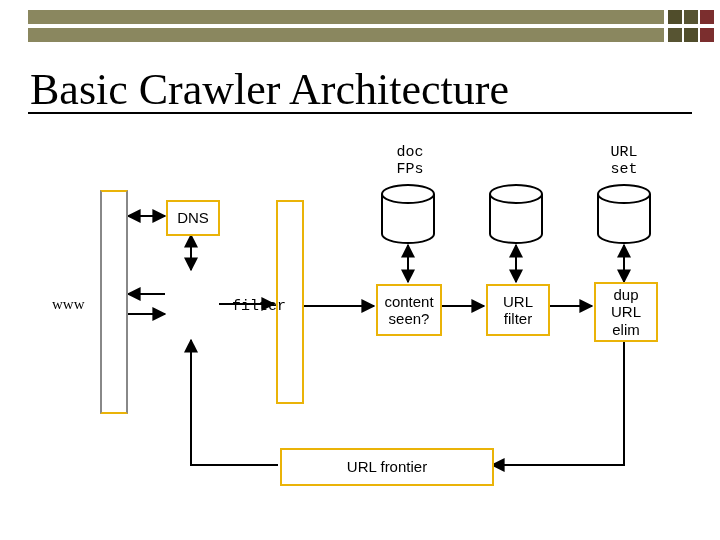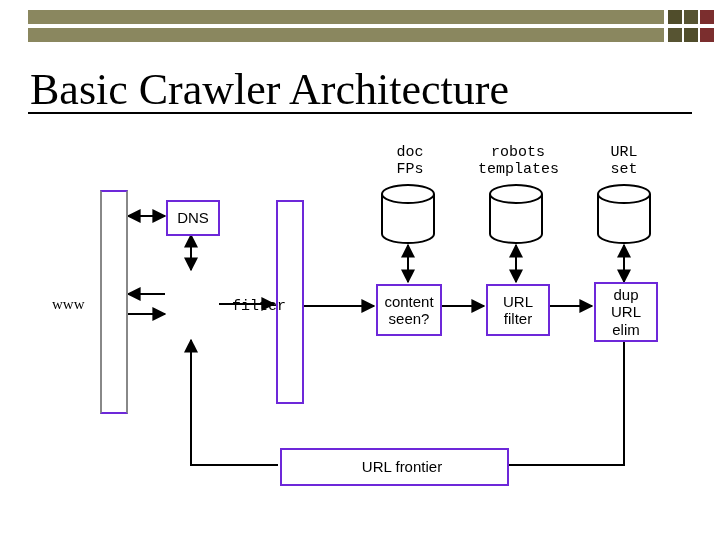--- a/index.html
+++ b/index.html
@@ -6,21 +6,21 @@
   .slide{position:relative;width:720px;height:540px;background:#fff;overflow:hidden;}
   
   .bar1{position:absolute;left:28px;top:10px;width:636px;height:14px;background:#8a875f;}
   .bar2{position:absolute;left:28px;top:28px;width:636px;height:14px;background:#8a875f;}
   .sq{position:absolute;width:14px;height:14px;}
   .c1{background:#504d2b;} .c2{background:#575432;} .c3{background:#7b2e2e;}
   .sqA{left:668px;top:10px;} .sqB{left:684px;top:10px;} .sqC{left:700px;top:10px;}
   .sqD{left:668px;top:28px;} .sqE{left:684px;top:28px;} .sqF{left:700px;top:28px;}
   .title{position:absolute;left:30px;top:56px;font-size:44px;color:#000;margin-top:8px;}
   .hr{position:absolute;left:28px;top:112px;width:664px;height:2px;background:#000;}
-  .box{position:absolute;border:2px solid #6d28d9;background:#fff;display:flex;align-items:center;justify-content:center;font-family:Arial,Helvetica,sans-serif;font-size:15px;text-align:center;line-height:1.15;}
+  .box{position:absolute;border:2px solid #eab308;background:#fff;display:flex;align-items:center;justify-content:center;font-family:Arial,Helvetica,sans-serif;font-size:15px;text-align:center;line-height:1.15;}
   .lbl{position:absolute;font-family:Liberation Mono, monospace;font-size:15px;text-align:center;}
   .lbl-www{position:absolute;font-family:Liberation Serif, serif;font-size:15px;}
   svg{position:absolute;left:0;top:0;}
 </style>
 </head>
 <body>
 
 <div class="slide">
 
   <div class="bar1"></div>
@@ -76,21 +76,20 @@
       <line x1="516" y1="245" x2="516" y2="282" marker-start="url(#ar)" marker-end="url(#ar)"></line>
       <line x1="624" y1="245" x2="624" y2="282" marker-start="url(#ar)" marker-end="url(#ar)"></line>
 
       <path d="M624,340 L624,465 L492,465" marker-end="url(#ar)"></path>
 
       <path d="M278,465 L191,465 L191,340" marker-end="url(#ar)"></path>
     </g>
   </svg>
 
   <div class="lbl" style="left:390px;top:144px;width:40px;"><span style="white-space: pre-line;">doc<br>FPs</span></div>
-  <div class="lbl" style="left:478px;top:144px;width:80px;"><span style="white-space: pre-line;">robots<br>templates</span></div>
   <div class="lbl" style="left:604px;top:144px;width:40px;"><span style="white-space: pre-line;">URL<br>set</span></div>
 
   <div class="box" style="left:100px;top:190px;width:24px;height:220px;border-left-color:#888;border-right-color:#888;"></div>
   <div class="lbl-www" style="left: 52px; top: 296px; white-space: pre-line;">www</div>
 
   <div class="box" style="left:166px;top:200px;width:50px;height:32px;">
       <span style="white-space: pre-line;">DNS</span>
     </div>
 
 
@@ -102,17 +101,17 @@
     </div>
 
   <div class="box" style="left:486px;top:284px;width:60px;height:48px;">
       <span style="white-space: pre-line;">URL<br>filter</span>
     </div>
 
   <div class="box" style="left:594px;top:282px;width:60px;height:56px;">
       <span style="white-space: pre-line;">dup<br>URL<br>elim</span>
     </div>
 
-  <div class="box" style="left:280px;top:448px;width:210px;height:34px;padding-left:15px;">
+  <div class="box" style="left:280px;top:448px;width:210px;height:34px;">
       <span style="white-space: pre-line;">URL frontier</span>
     </div>
 
 </div>
 
 </body></html>

